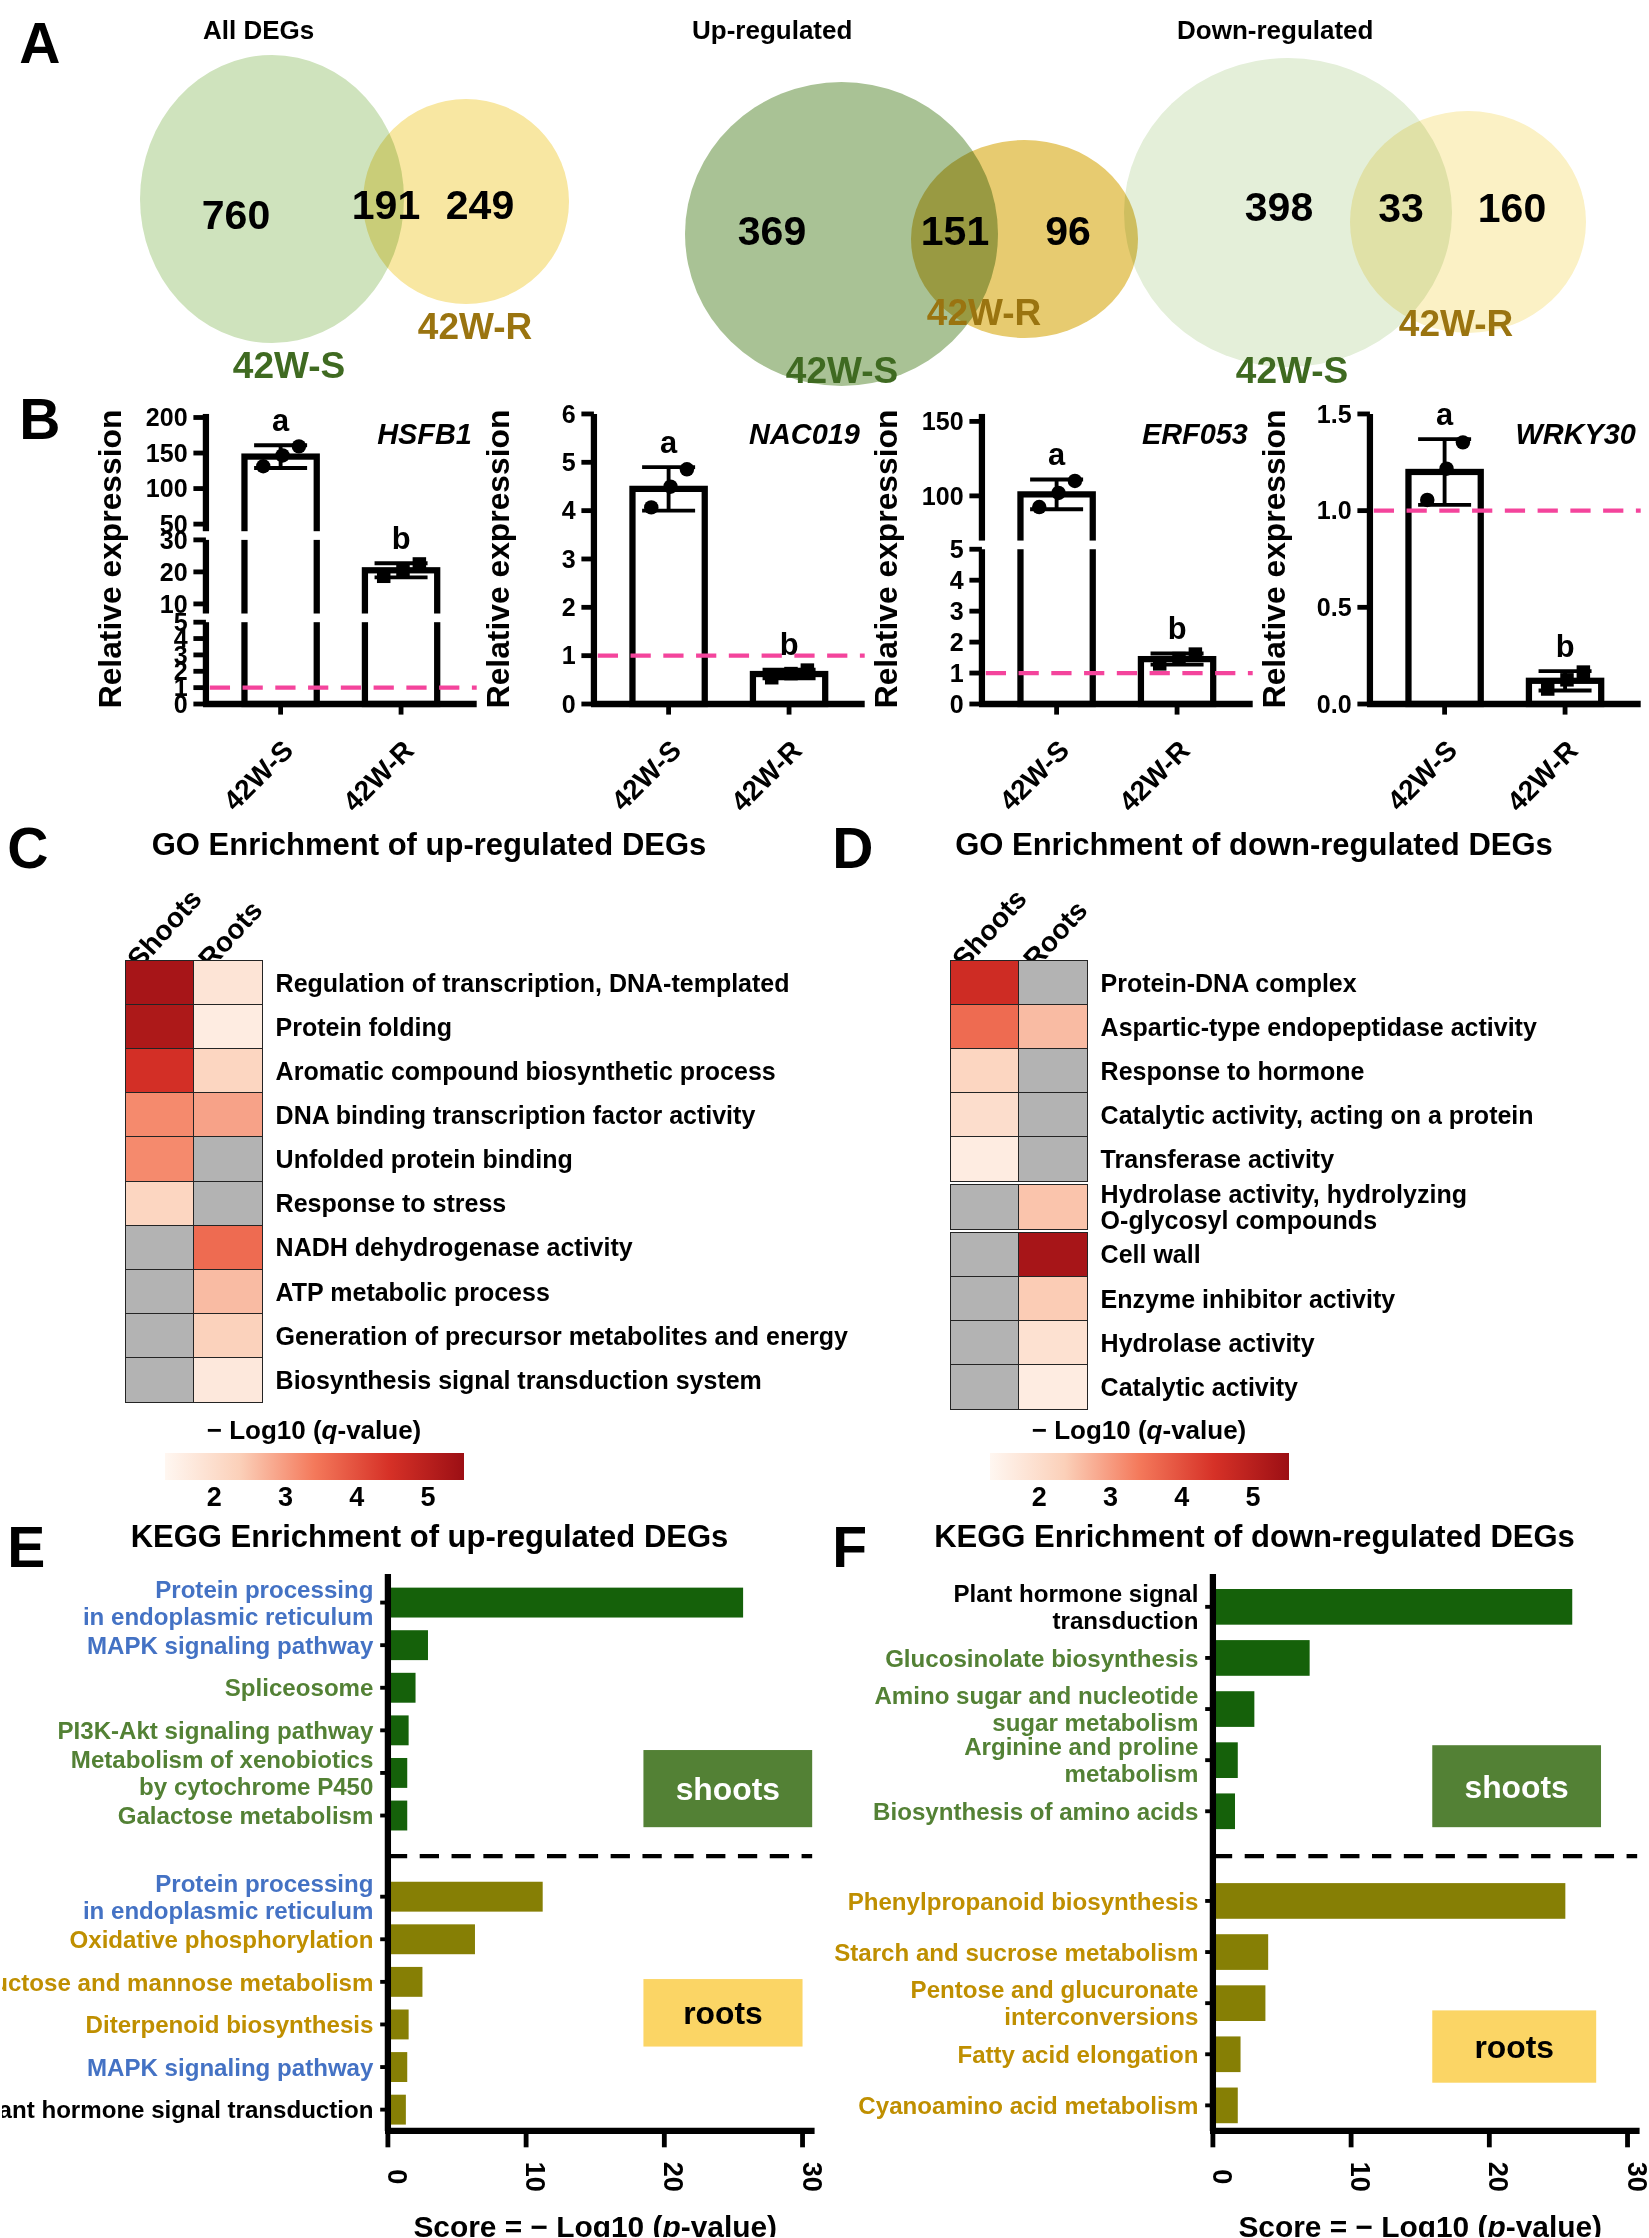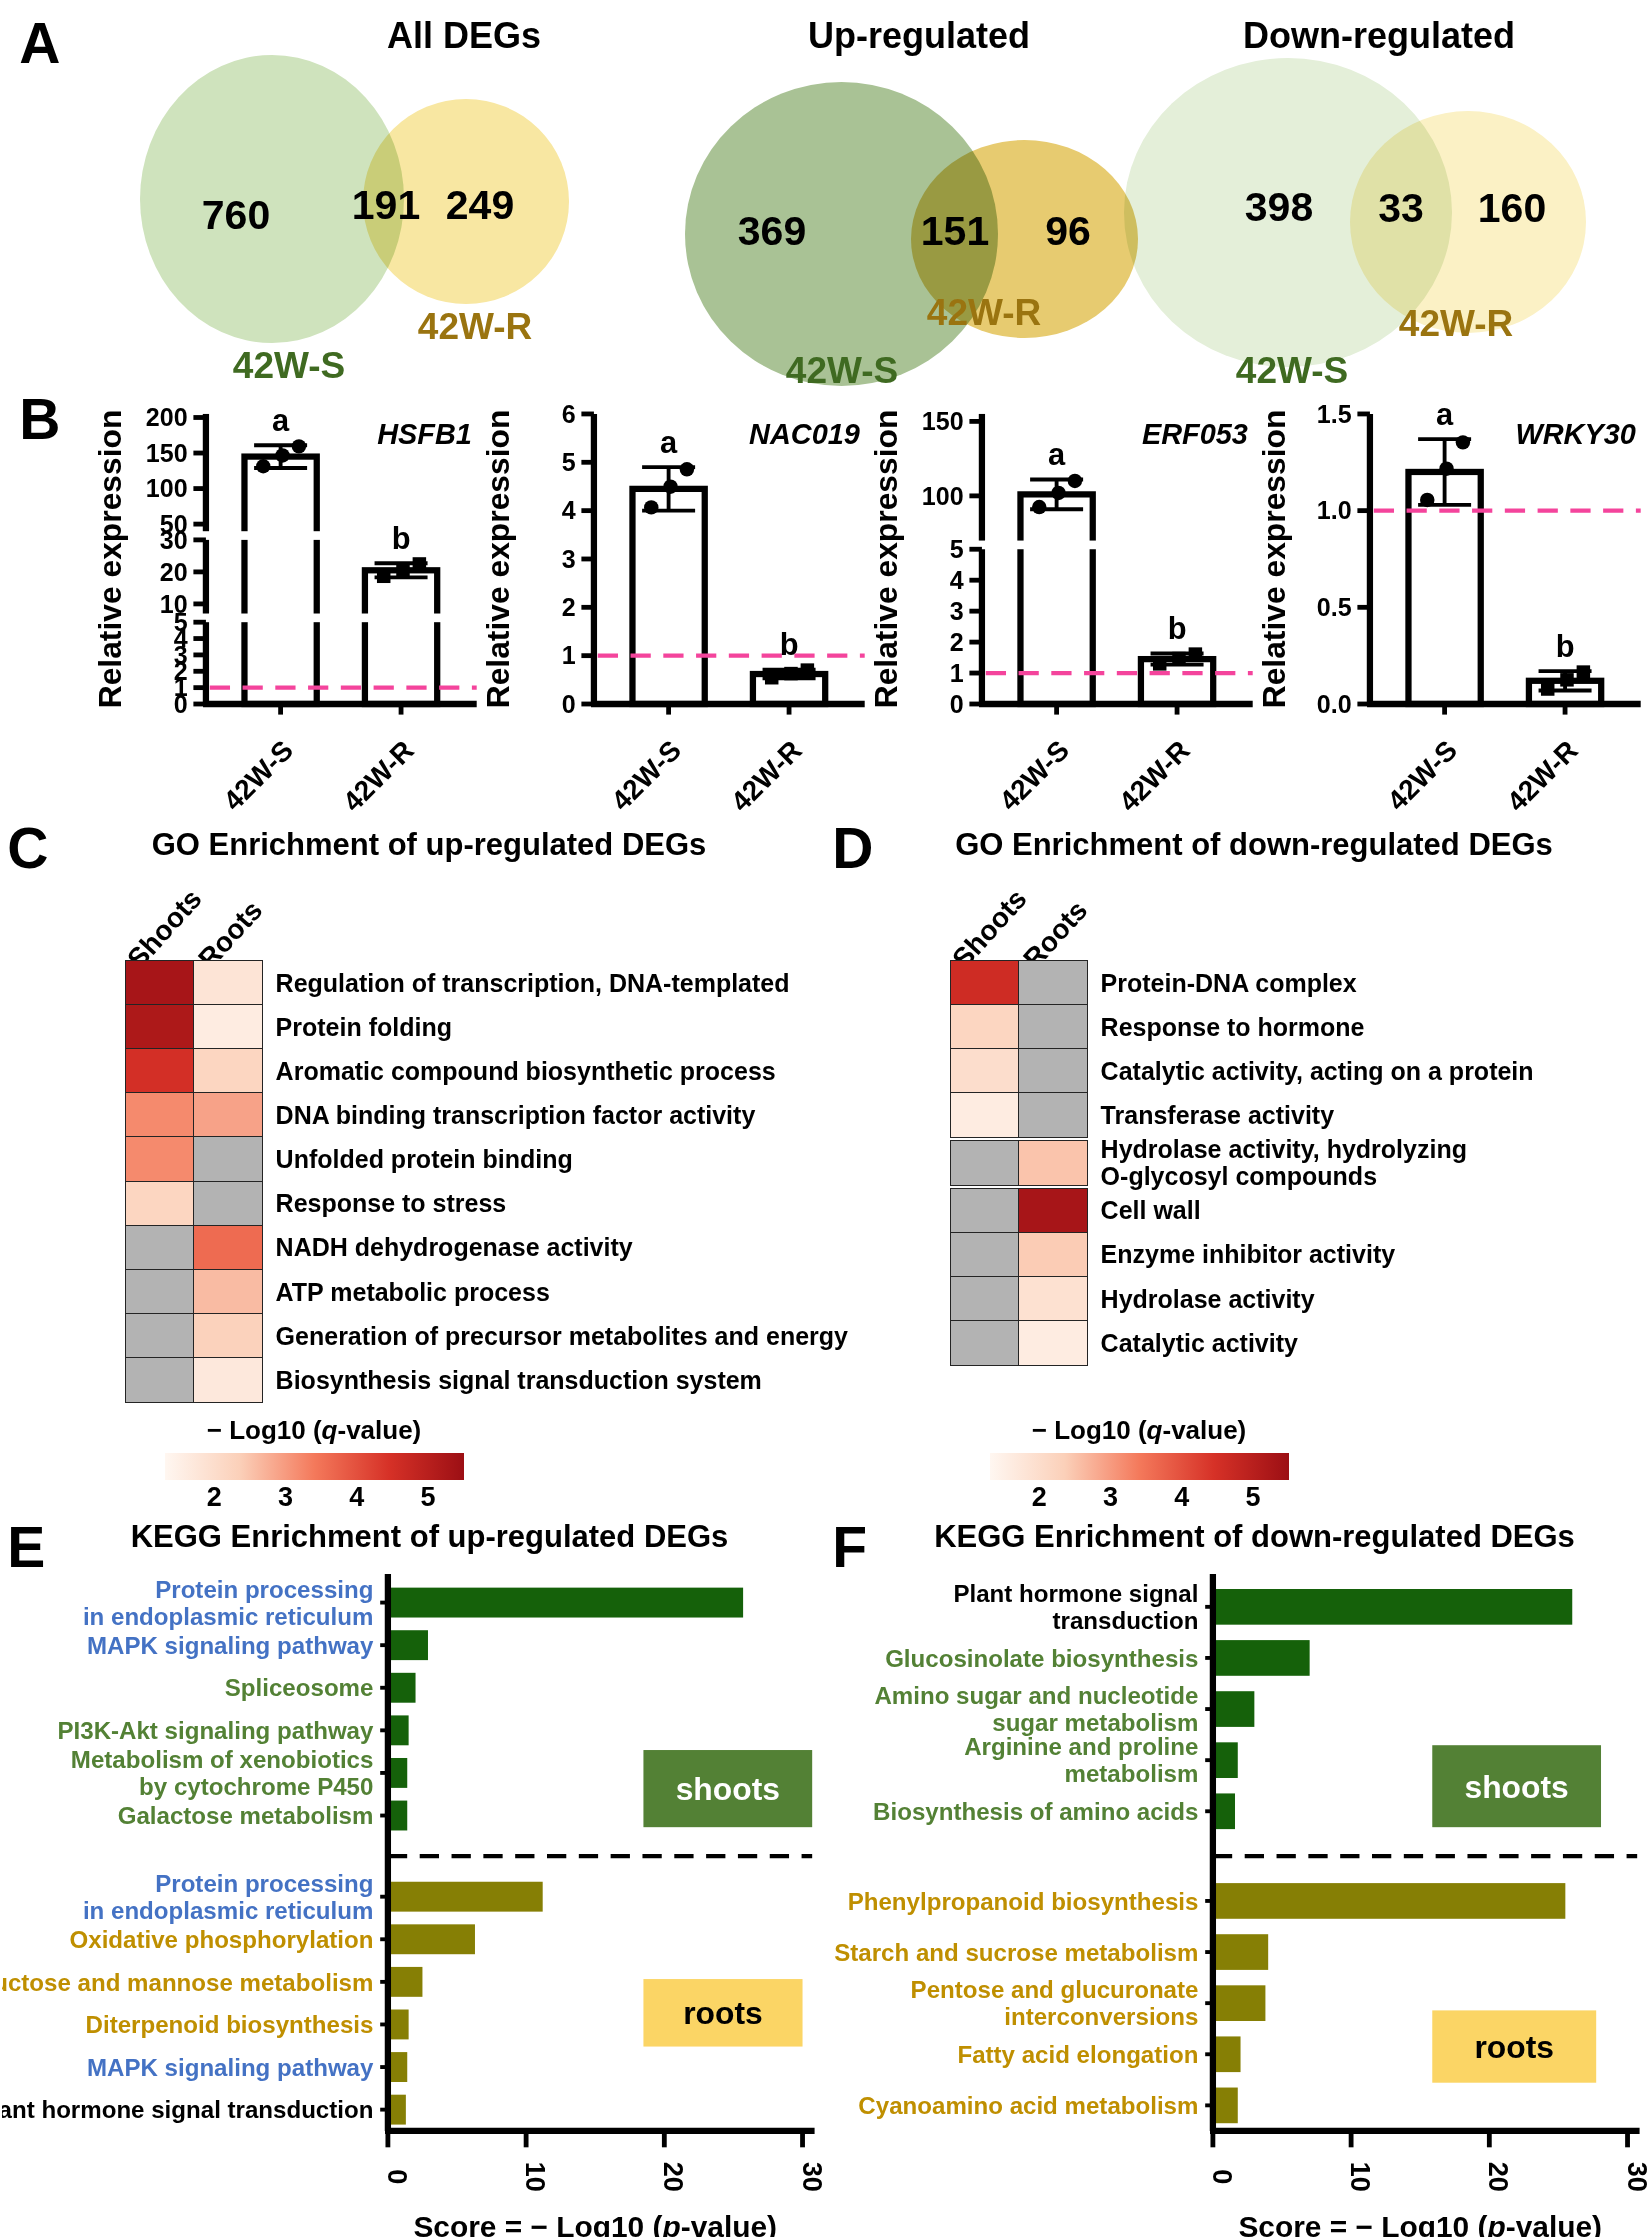--- a/index.html
+++ b/index.html
@@ -4,21 +4,21 @@
 <style>
   * { margin:0; padding:0; box-sizing:border-box; }
   body { width:1650px; height:2239px; background:#ffffff;
          font-family:"Liberation Sans", sans-serif; font-weight:bold; color:#000; }
   .page { position:relative; width:1650px; height:2239px; overflow:hidden; }
   .panel-letter { position:absolute; font-size:57px; font-weight:bold; color:#000; }
 
   
   .section-a { position:relative; width:1650px; height:386px; }
   .venn-ell { position:absolute; border-radius:50%; mix-blend-mode:multiply; }
-  .venn-title { position:absolute; font-size:36px; text-align:right; }
+  .venn-title { position:absolute; font-size:26px; text-align:left; }
   .venn-num { position:absolute; transform:translate(-50%,-50%); font-size:41px; }
   .venn-setlabel { position:absolute; transform:translate(-50%,-50%); font-size:37px; }
 
   
   .v1-left  { left:140px;  top:55px; width:264px; height:288px; }
   .v1-right { left:363px;  top:99px; width:206px; height:205px; }
   
   .v2-left  { left:685px; top:82px; width:313px; height:304px; }
   .v2-right { left:911px; top:140px; width:227px; height:198px; }
   
@@ -376,20 +376,27 @@
       <div class="hm-head" style="left:216px; top:128px;">Roots</div>
       <div class="hm-grid">
           <div class="hm-row">
             <div class="hm-cell" style="background: rgb(206, 44, 36);"></div>
             <div class="hm-cell" style="background: rgb(179, 179, 179);"></div>
             <div class="hm-label">
               <div>Protein-DNA complex</div>
             </div>
           </div>
           <div class="hm-row">
+            <div class="hm-cell" style="background: rgb(238, 107, 81);"></div>
+            <div class="hm-cell" style="background: rgb(249, 187, 163);"></div>
+            <div class="hm-label">
+              <div>Aspartic-type endopeptidase activity</div>
+            </div>
+          </div>
+          <div class="hm-row">
             <div class="hm-cell" style="background: rgb(252, 214, 193);"></div>
             <div class="hm-cell" style="background: rgb(179, 179, 179);"></div>
             <div class="hm-label">
               <div>Response to hormone</div>
             </div>
           </div>
           <div class="hm-row">
             <div class="hm-cell" style="background: rgb(252, 221, 204);"></div>
             <div class="hm-cell" style="background: rgb(179, 179, 179);"></div>
             <div class="hm-label">

